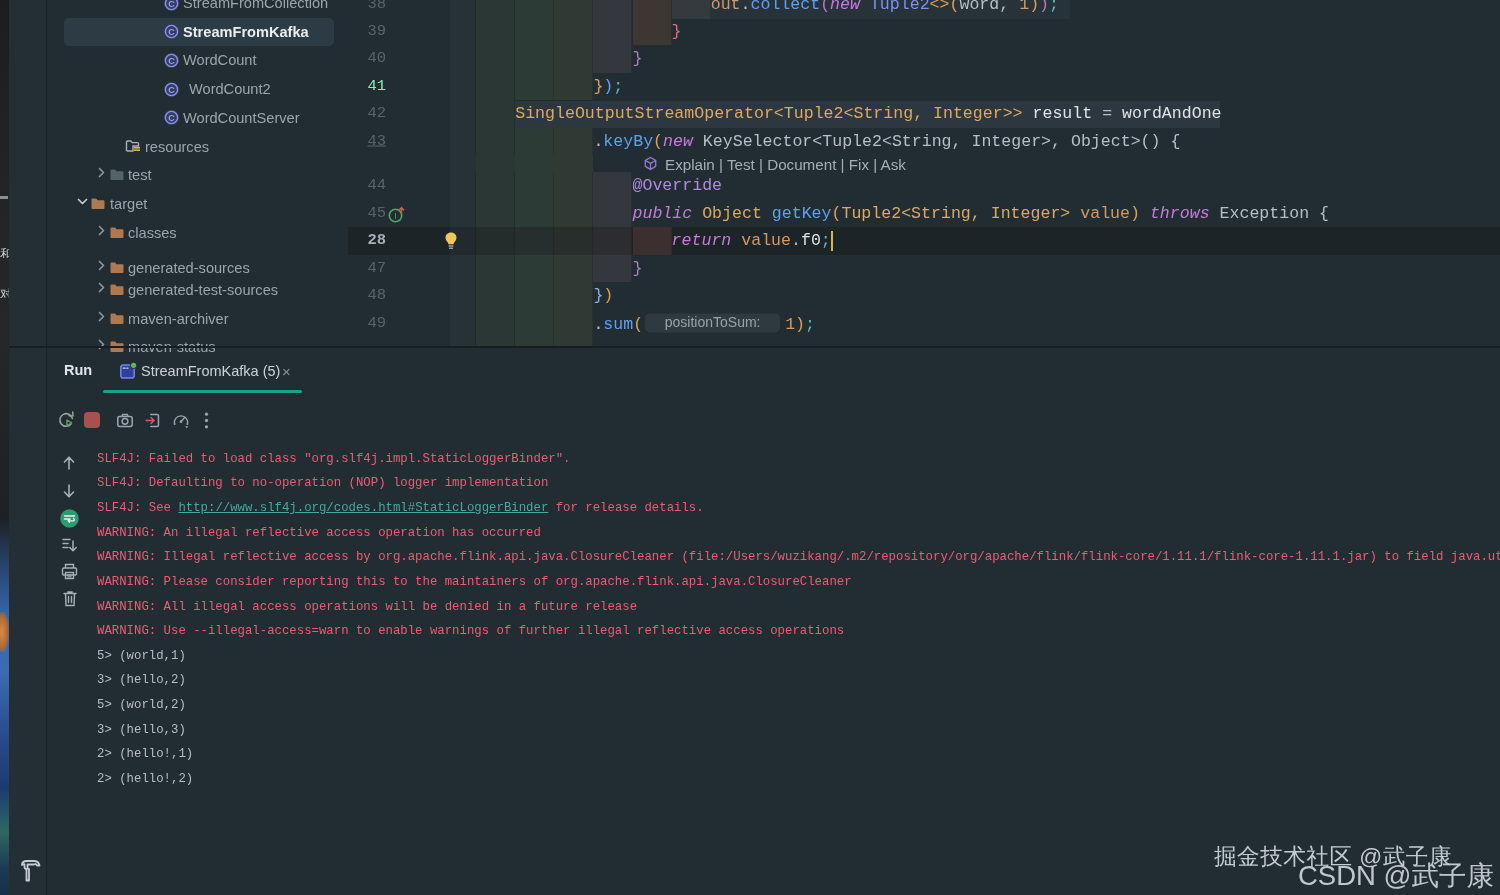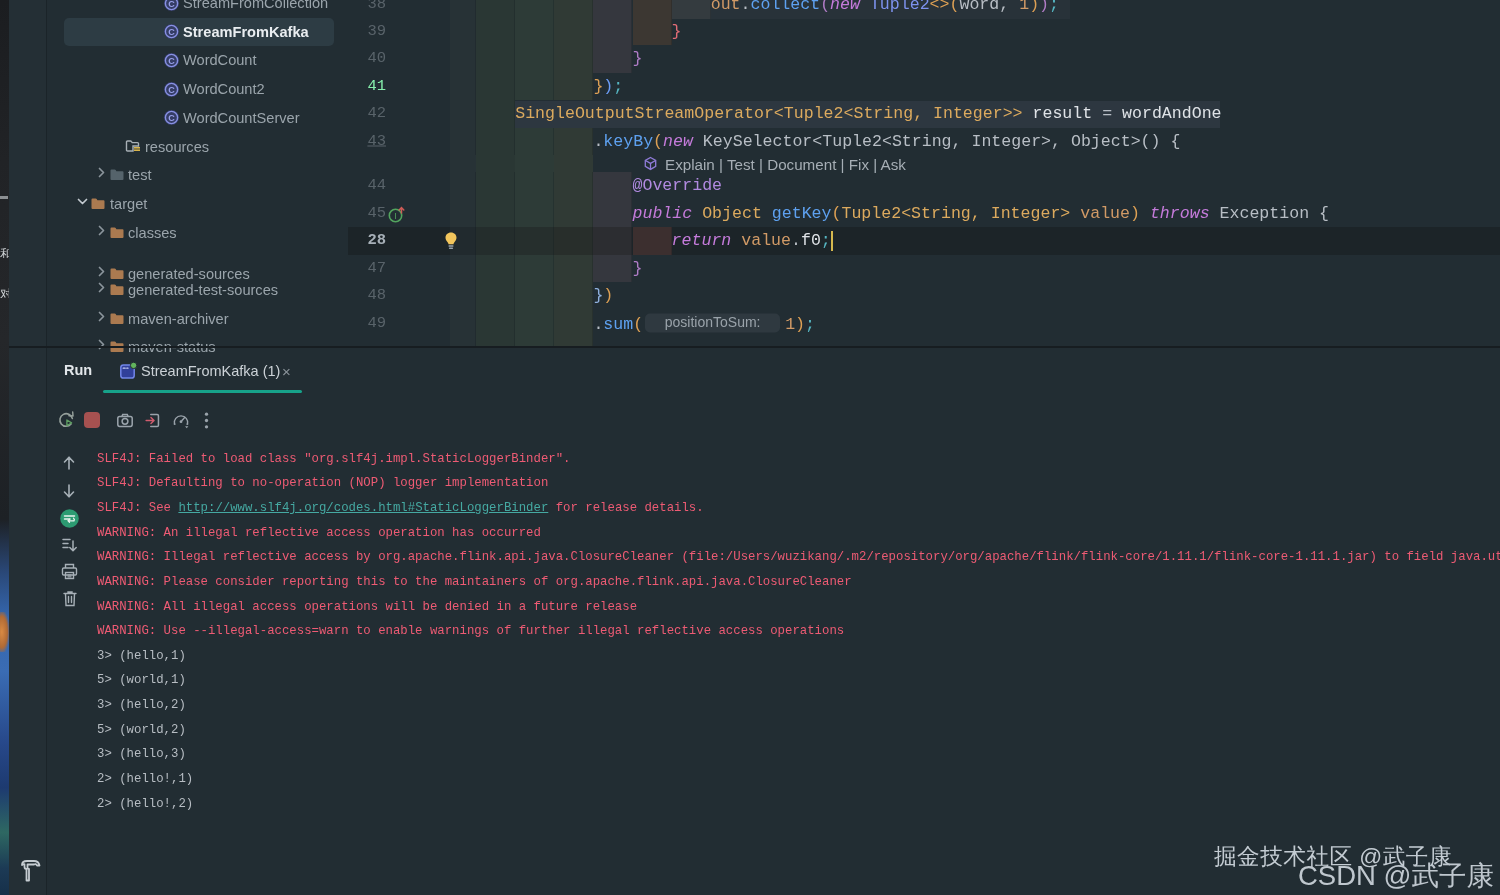--- a/index.html
+++ b/index.html
@@ -29,21 +29,21 @@
       </svg></span><span style="position:absolute;left:183px"><span style="color:#e9edf0;font-weight:bold">StreamFromKafka</span></span></div>
 <div class="trow" style="top:46.4px;left:0;width:352px"><span style="position:absolute;left:163px"><svg width="17" height="17" viewBox="0 0 17 17" style="vertical-align:-3.5px">
         <circle cx="8.5" cy="8.5" r="7.6" fill="#353d66"></circle>
         <circle cx="8.5" cy="8.5" r="6.1" fill="none" stroke="#8891e4" stroke-width="1.4"></circle>
         <text x="8.5" y="11.8" font-size="9" font-family="Liberation Sans" font-weight="bold" fill="#99a1ea" text-anchor="middle">C</text>
       </svg></span><span style="position:absolute;left:183px">WordCount</span></div>
 <div class="trow" style="top:75.1px;left:0;width:352px"><span style="position:absolute;left:163px"><svg width="17" height="17" viewBox="0 0 17 17" style="vertical-align:-3.5px">
         <circle cx="8.5" cy="8.5" r="7.6" fill="#353d66"></circle>
         <circle cx="8.5" cy="8.5" r="6.1" fill="none" stroke="#8891e4" stroke-width="1.4"></circle>
         <text x="8.5" y="11.8" font-size="9" font-family="Liberation Sans" font-weight="bold" fill="#99a1ea" text-anchor="middle">C</text>
-      </svg></span><span style="position:absolute;left:183px">WordCount2</span></div>
+      </svg></span><span style="position:absolute;left:189px">WordCount2</span></div>
 <div class="trow" style="top:103.8px;left:0;width:352px"><span style="position:absolute;left:163px"><svg width="17" height="17" viewBox="0 0 17 17" style="vertical-align:-3.5px">
         <circle cx="8.5" cy="8.5" r="7.6" fill="#353d66"></circle>
         <circle cx="8.5" cy="8.5" r="6.1" fill="none" stroke="#8891e4" stroke-width="1.4"></circle>
         <text x="8.5" y="11.8" font-size="9" font-family="Liberation Sans" font-weight="bold" fill="#99a1ea" text-anchor="middle">C</text>
       </svg></span><span style="position:absolute;left:183px">WordCountServer</span></div>
 <div class="trow" style="top:132.5px;left:0;width:352px"><span style="position:absolute;left:125px"><svg width="17" height="17" viewBox="0 0 17 17" style="vertical-align:-3.5px">
         <path d="M1.5 4 Q1.5 3 2.5 3 L5.4 3 Q6.1 3 6.5 3.6 L7.2 4.6 L12.5 4.6 Q13.5 4.6 13.5 5.6 L13.5 8 L8 8 L8 13 L2.5 13 Q1.5 13 1.5 12 Z" fill="none" stroke="#a8b0b6" stroke-width="1.4"></path>
         <rect x="9" y="9" width="6" height="1.6" fill="#d8b44a"></rect>
         <rect x="9" y="11.4" width="6" height="1.6" fill="#d8b44a"></rect>
       </svg></span><span style="position:absolute;left:145px">resources</span></div>
@@ -55,21 +55,21 @@
 <div class="trow" style="top:189.9px;left:0;width:352px"><span style="position:absolute;left:75px"><svg width="15" height="15" viewBox="0 0 15 15" fill="none" stroke="#c3cad0" stroke-width="1.7" stroke-linecap="round" stroke-linejoin="round">
         <path d="M3.5 5.5 L7.5 9.5 L11.5 5.5"></path>
       </svg></span><span style="position:absolute;left:90px"><svg width="16" height="16" viewBox="0 0 16 16" style="vertical-align:-3px">
         <path d="M1.5 3.5 Q1.5 2.5 2.5 2.5 L5.6 2.5 Q6.3 2.5 6.7 3.1 L7.4 4.2 L13.5 4.2 Q14.5 4.2 14.5 5.2 L14.5 12 Q14.5 13 13.5 13 L2.5 13 Q1.5 13 1.5 12 Z" fill="#ab7a50"></path>
       </svg></span><span style="position:absolute;left:110px">target</span></div>
 <div class="trow" style="top:218.6px;left:0;width:352px"><span style="position:absolute;left:94px"><svg width="15" height="15" viewBox="0 0 15 15" fill="none" stroke="#8b959c" stroke-width="1.7" stroke-linecap="round" stroke-linejoin="round">
         <path d="M5.5 3.5 L9.5 7.5 L5.5 11.5"></path>
       </svg></span><span style="position:absolute;left:109px"><svg width="16" height="16" viewBox="0 0 16 16" style="vertical-align:-3px">
         <path d="M1.5 3.5 Q1.5 2.5 2.5 2.5 L5.6 2.5 Q6.3 2.5 6.7 3.1 L7.4 4.2 L13.5 4.2 Q14.5 4.2 14.5 5.2 L14.5 12 Q14.5 13 13.5 13 L2.5 13 Q1.5 13 1.5 12 Z" fill="#ab7a50"></path>
       </svg></span><span style="position:absolute;left:128px">classes</span></div>
-<div class="trow" style="top:260px;left:0;width:352px"><span style="position:absolute;left:94px"><svg width="15" height="15" viewBox="0 0 15 15" fill="none" stroke="#8b959c" stroke-width="1.7" stroke-linecap="round" stroke-linejoin="round">
+<div class="trow" style="top:254px;left:0;width:352px"><span style="position:absolute;left:94px"><svg width="15" height="15" viewBox="0 0 15 15" fill="none" stroke="#8b959c" stroke-width="1.7" stroke-linecap="round" stroke-linejoin="round">
         <path d="M5.5 3.5 L9.5 7.5 L5.5 11.5"></path>
       </svg></span><span style="position:absolute;left:109px"><svg width="16" height="16" viewBox="0 0 16 16" style="vertical-align:-3px">
         <path d="M1.5 3.5 Q1.5 2.5 2.5 2.5 L5.6 2.5 Q6.3 2.5 6.7 3.1 L7.4 4.2 L13.5 4.2 Q14.5 4.2 14.5 5.2 L14.5 12 Q14.5 13 13.5 13 L2.5 13 Q1.5 13 1.5 12 Z" fill="#ab7a50"></path>
       </svg></span><span style="position:absolute;left:128px">generated-sources</span></div>
 <div class="trow" style="top:276.0px;left:0;width:352px"><span style="position:absolute;left:94px"><svg width="15" height="15" viewBox="0 0 15 15" fill="none" stroke="#8b959c" stroke-width="1.7" stroke-linecap="round" stroke-linejoin="round">
         <path d="M5.5 3.5 L9.5 7.5 L5.5 11.5"></path>
       </svg></span><span style="position:absolute;left:109px"><svg width="16" height="16" viewBox="0 0 16 16" style="vertical-align:-3px">
         <path d="M1.5 3.5 Q1.5 2.5 2.5 2.5 L5.6 2.5 Q6.3 2.5 6.7 3.1 L7.4 4.2 L13.5 4.2 Q14.5 4.2 14.5 5.2 L14.5 12 Q14.5 13 13.5 13 L2.5 13 Q1.5 13 1.5 12 Z" fill="#ab7a50"></path>
       </svg></span><span style="position:absolute;left:128px">generated-test-sources</span></div>
 <div class="trow" style="top:304.7px;left:0;width:352px"><span style="position:absolute;left:94px"><svg width="15" height="15" viewBox="0 0 15 15" fill="none" stroke="#8b959c" stroke-width="1.7" stroke-linecap="round" stroke-linejoin="round">
@@ -190,21 +190,21 @@
     <path d="M2.5 4.5 L7.5 7.4 L12.5 4.5 M7.5 7.4 L7.5 13.2"></path>
   </svg>
 <div class="abs" style="left:665px;top:155.25px;height:22px;line-height:20px;font-size:15.2px;color:#a6aeb5;white-space:pre">Explain | Test | Document | Fix | Ask</div>
 <div class="abs" style="left:9px;top:346px;width:1491px;height:2px;background:#171d21"></div>
 <div class="abs" style="left:64px;top:362px;font-size:14.5px;font-weight:bold;color:#e2e6ea">Run</div>
 <svg class="abs" style="left:119px;top:362px" width="18" height="18" viewBox="0 0 18 18">
     <rect x="1.8" y="3" width="13.4" height="13" rx="2.6" fill="#31409a" stroke="#7286e8" stroke-width="1.5"></rect>
     <path d="M4.2 6.2 L6.2 6.2 M7.8 6.2 L9 6.2" stroke="#c6cdf5" stroke-width="1.3" stroke-linecap="round"></path>
     <circle cx="14.6" cy="3.4" r="3.2" fill="#62b35c" stroke="#222d33" stroke-width="1"></circle>
   </svg>
-<div class="abs" style="left:141px;top:363px;font-size:14.5px;color:#ccd2d7">StreamFromKafka (1)</div>
+<div class="abs" style="left:141px;top:363px;font-size:14.5px;color:#ccd2d7">StreamFromKafka (5)</div>
 <div class="abs" style="left:282px;top:363px;font-size:15px;color:#8b949b">×</div>
 <div class="abs" style="left:103px;top:389.5px;width:199px;height:3.5px;background:#17a28a;border-radius:2px"></div>
 <svg class="abs" style="left:57px;top:411px" width="18" height="18" viewBox="0 0 20 20" fill="none">
     <path d="M17 8.2 A7 7 0 1 0 15.6 14.5" stroke="#95a09b" stroke-width="1.8" stroke-linecap="round"></path>
     <path d="M13.2 5.2 L17.8 5.6 L17.4 1" stroke="#95a09b" stroke-width="1.6" fill="none" stroke-linecap="round" stroke-linejoin="round"></path>
     <path d="M11 10 L16.2 13.2 L11 16.4 Z" fill="none" stroke="#5f9e63" stroke-width="1.5" stroke-linejoin="round"></path>
   </svg>
 <div class="abs" style="left:84px;top:412px;width:15.5px;height:15.5px;border-radius:4px;background:#a65150"></div>
 <svg class="abs" style="left:116px;top:411.5px" width="18" height="18" viewBox="0 0 20 20" fill="none" stroke="#9aa3ab" stroke-width="1.7">
     <rect x="2" y="5" width="16" height="11" rx="2"></rect>
@@ -254,21 +254,20 @@
   </svg>
 <div class="abs" style="left:97px;top:446.7px;font:12.33px 'Liberation Mono',monospace;width:1403px;overflow:hidden">
 <div style="color:#ee5b74;height:24.65px;line-height:24.65px;white-space:pre;overflow:hidden">SLF4J: Failed to load class "org.slf4j.impl.StaticLoggerBinder".</div>
 <div style="color:#ee5b74;height:24.65px;line-height:24.65px;white-space:pre;overflow:hidden">SLF4J: Defaulting to no-operation (NOP) logger implementation</div>
 <div style="height:24.65px;line-height:24.65px;white-space:pre;overflow:hidden"><span style="color:#ee5b74">SLF4J: See </span><span style="color:#45a9a2;text-decoration:underline">http://www.slf4j.org/codes.html#StaticLoggerBinder</span><span style="color:#ee5b74"> for release details.</span></div>
 <div style="color:#ee5b74;height:24.65px;line-height:24.65px;white-space:pre;overflow:hidden">WARNING: An illegal reflective access operation has occurred</div>
 <div style="color:#ee5b74;height:24.65px;line-height:24.65px;white-space:pre;overflow:hidden">WARNING: Illegal reflective access by org.apache.flink.api.java.ClosureCleaner (file:/Users/wuzikang/.m2/repository/org/apache/flink/flink-core/1.11.1/flink-core-1.11.1.jar) to field java.util.P</div>
 <div style="color:#ee5b74;height:24.65px;line-height:24.65px;white-space:pre;overflow:hidden">WARNING: Please consider reporting this to the maintainers of org.apache.flink.api.java.ClosureCleaner</div>
 <div style="color:#ee5b74;height:24.65px;line-height:24.65px;white-space:pre;overflow:hidden">WARNING: All illegal access operations will be denied in a future release</div>
 <div style="color:#ee5b74;height:24.65px;line-height:24.65px;white-space:pre;overflow:hidden">WARNING: Use --illegal-access=warn to enable warnings of further illegal reflective access operations</div>
-<div style="color:#b7bdc3;height:24.65px;line-height:24.65px;white-space:pre;overflow:hidden">3&gt; (hello,1)</div>
 <div style="color:#b7bdc3;height:24.65px;line-height:24.65px;white-space:pre;overflow:hidden">5&gt; (world,1)</div>
 <div style="color:#b7bdc3;height:24.65px;line-height:24.65px;white-space:pre;overflow:hidden">3&gt; (hello,2)</div>
 <div style="color:#b7bdc3;height:24.65px;line-height:24.65px;white-space:pre;overflow:hidden">5&gt; (world,2)</div>
 <div style="color:#b7bdc3;height:24.65px;line-height:24.65px;white-space:pre;overflow:hidden">3&gt; (hello,3)</div>
 <div style="color:#b7bdc3;height:24.65px;line-height:24.65px;white-space:pre;overflow:hidden">2&gt; (hello!,1)</div>
 <div style="color:#b7bdc3;height:24.65px;line-height:24.65px;white-space:pre;overflow:hidden">2&gt; (hello!,2)</div>
 </div>
 <div class="abs" style="left:1214px;top:841px;font-size:22.6px;color:#c3cbd2;letter-spacing:0.5px;white-space:nowrap">掘金技术社区 @武子康</div>
 <div class="abs" style="left:1298px;top:858px;font-size:27.5px;color:#bfc7ce;letter-spacing:0;white-space:nowrap">CSDN @武子康</div>
 </body></html>

